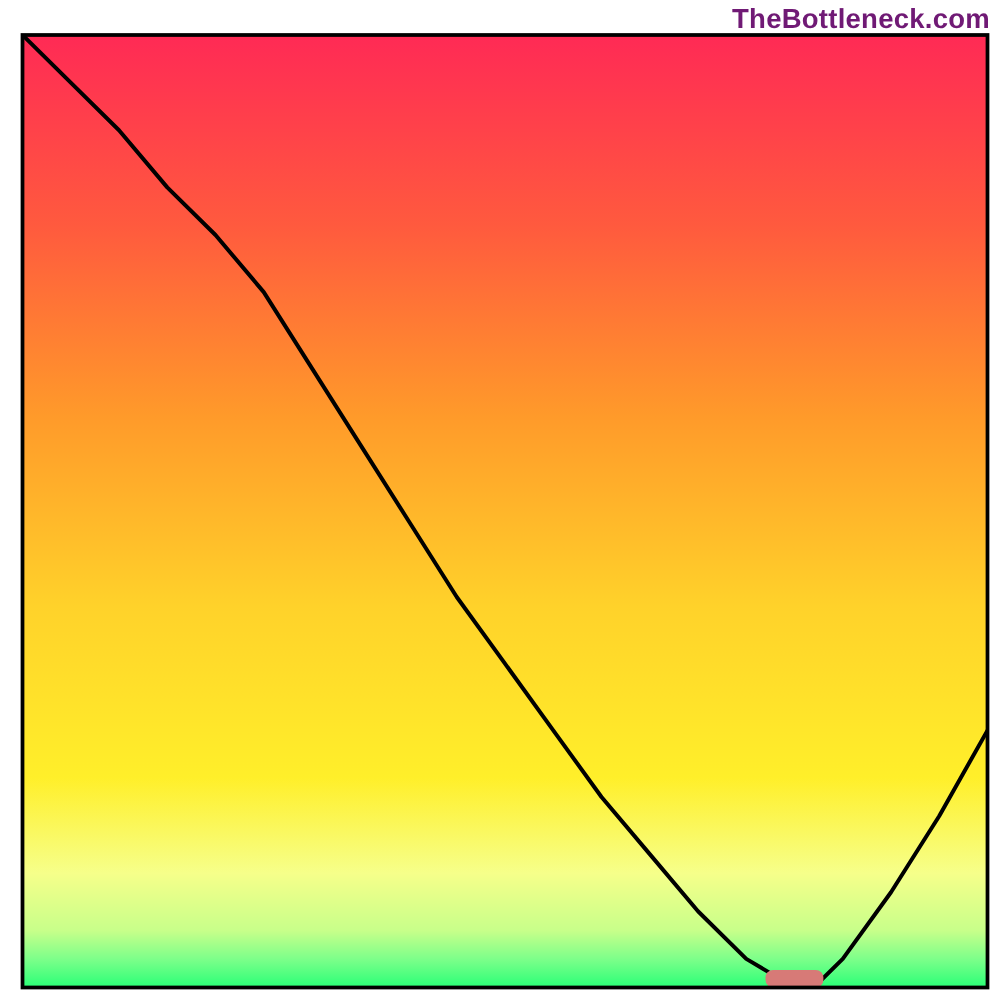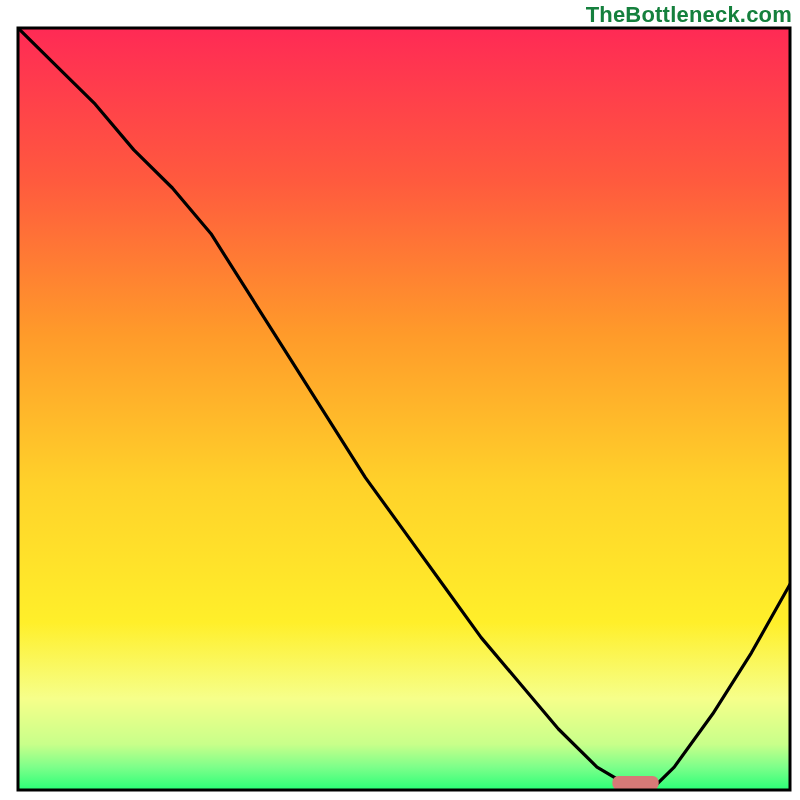--- a/index.html
+++ b/index.html
@@ -14,21 +14,21 @@
     position: relative;
     width: 800px;
     height: 800px;
   }
   .watermark {
     position: absolute;
     top: 2px;
     right: 8px;
     font-size: 22px;
     font-weight: 600;
-    color: #15803d;
+    color: #701a75;
     letter-spacing: 0.2px;
   }
   svg.plot {
     position: absolute;
     left: 0;
     top: 0;
     width: 800px;
     height: 800px;
     display: block;
   }

